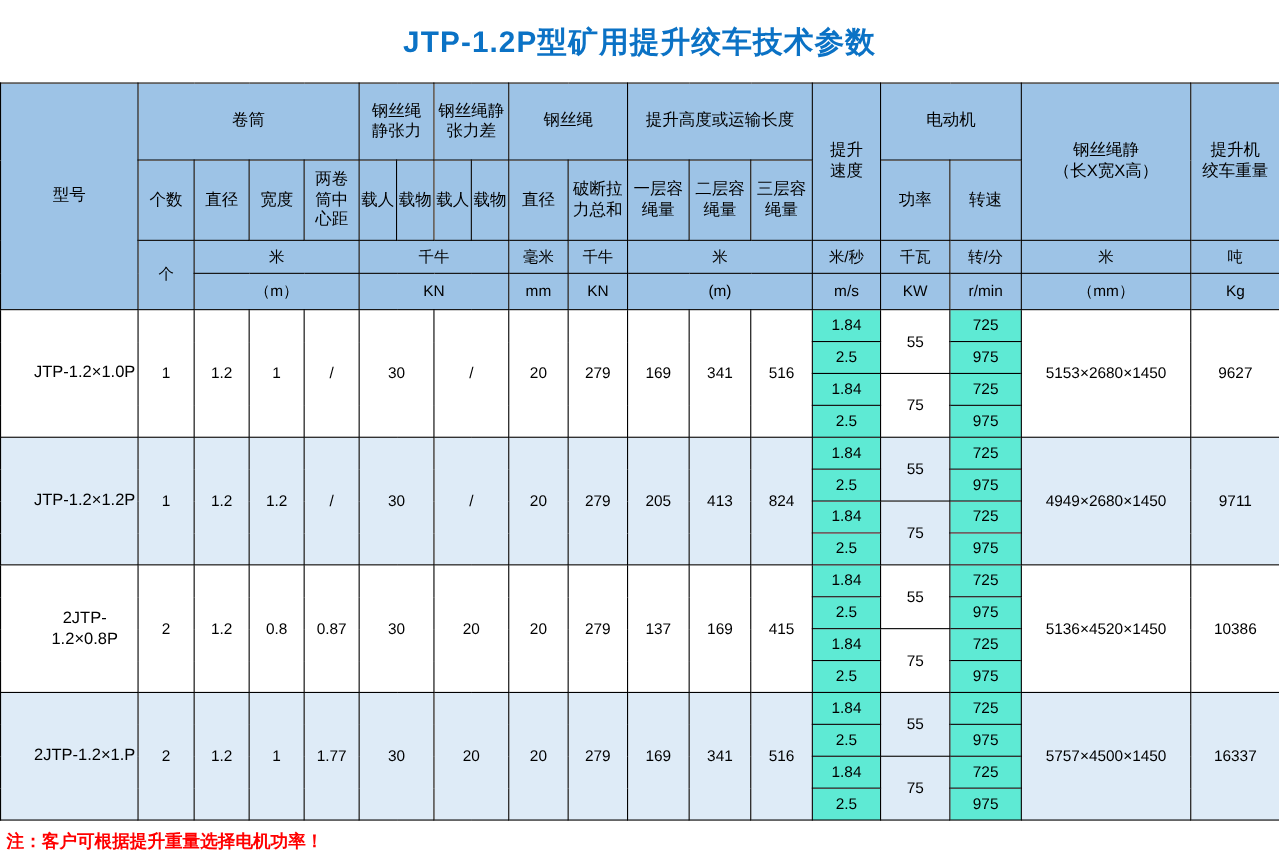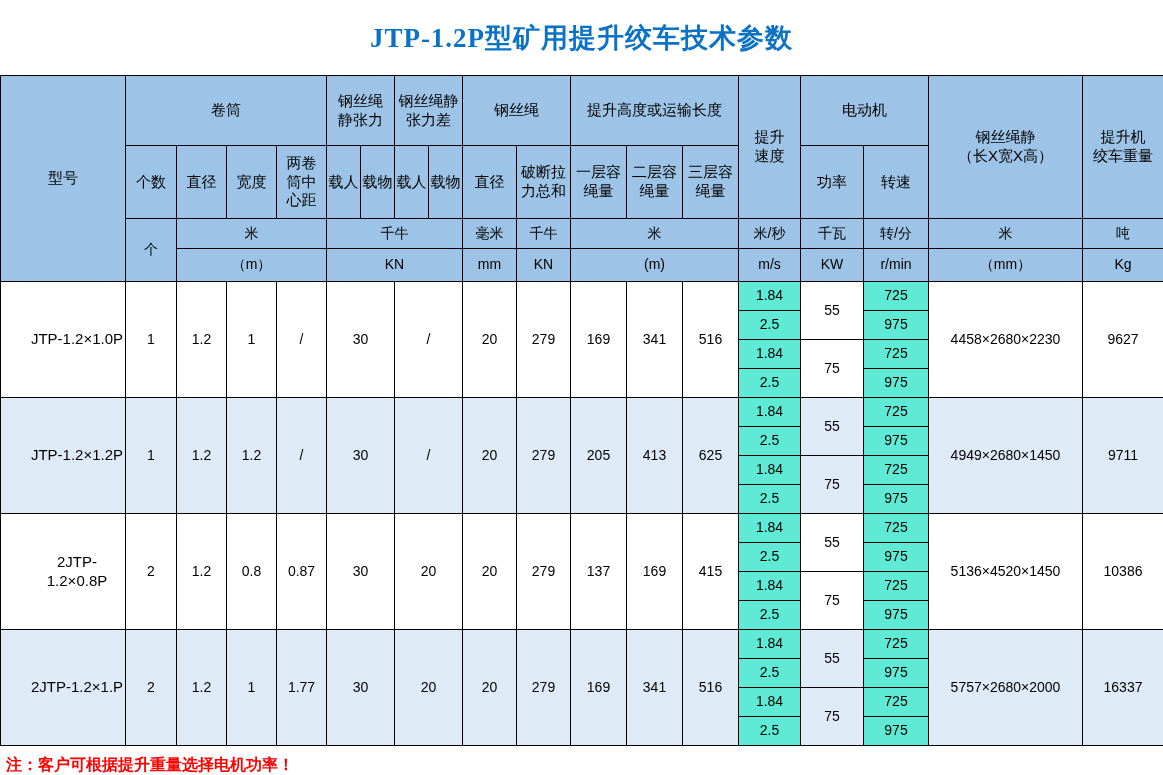--- a/index.html
+++ b/index.html
@@ -13,21 +13,21 @@
   }
   .title {
     height: 75px;
     display: flex;
     align-items: center;
     justify-content: center;
     color: #0b72c5;
     font-size: 27px;
     font-weight: bold;
     letter-spacing: 1px;
-    font-family: Liberation Serif, serif;
+    font-family: Liberation Sans, sans-serif;
   }
   table {
     border-collapse: collapse;
     table-layout: fixed;
     width: 1163px;
   }
   td {
     border: 1px solid #000000;
     text-align: center;
     vertical-align: middle;
@@ -165,21 +165,21 @@
     <td class="m-white" colspan="2" rowspan="4">30</td>
     <td class="m-white" colspan="2" rowspan="4">/</td>
     <td class="m-white" rowspan="4">20</td>
     <td class="m-white" rowspan="4">279</td>
     <td class="m-white" rowspan="4">169</td>
     <td class="m-white" rowspan="4">341</td>
     <td class="m-white" rowspan="4">516</td>
     <td class="wcell">1.84</td>
     <td class="m-white" rowspan="2">55</td>
     <td class="wcell">725</td>
-    <td class="m-white" rowspan="4">4458×2680×2230</td>
+    <td class="m-white" rowspan="4">5153×2680×1450</td>
     <td class="m-white" rowspan="4">9627</td>
   </tr>
   <tr style="height:29px">
     <td class="wcell">2.5</td>
     <td class="wcell">975</td>
   </tr>
   <tr style="height:29px">
     <td class="wcell">1.84</td>
     <td class="m-white" rowspan="2">75</td>
     <td class="wcell">725</td>
@@ -194,21 +194,21 @@
     <td class="m-blue" rowspan="4">1</td>
     <td class="m-blue" rowspan="4">1.2</td>
     <td class="m-blue" rowspan="4">1.2</td>
     <td class="m-blue" rowspan="4">/</td>
     <td class="m-blue" colspan="2" rowspan="4">30</td>
     <td class="m-blue" colspan="2" rowspan="4">/</td>
     <td class="m-blue" rowspan="4">20</td>
     <td class="m-blue" rowspan="4">279</td>
     <td class="m-blue" rowspan="4">205</td>
     <td class="m-blue" rowspan="4">413</td>
-    <td class="m-blue" rowspan="4">625</td>
+    <td class="m-blue" rowspan="4">824</td>
     <td class="wcell">1.84</td>
     <td class="m-blue" rowspan="2">55</td>
     <td class="wcell">725</td>
     <td class="m-blue" rowspan="4">4949×2680×1450</td>
     <td class="m-blue" rowspan="4">9711</td>
   </tr>
   <tr style="height:29px">
     <td class="wcell">2.5</td>
     <td class="wcell">975</td>
   </tr>
@@ -264,21 +264,21 @@
     <td class="m-blue" colspan="2" rowspan="4">30</td>
     <td class="m-blue" colspan="2" rowspan="4">20</td>
     <td class="m-blue" rowspan="4">20</td>
     <td class="m-blue" rowspan="4">279</td>
     <td class="m-blue" rowspan="4">169</td>
     <td class="m-blue" rowspan="4">341</td>
     <td class="m-blue" rowspan="4">516</td>
     <td class="wcell">1.84</td>
     <td class="m-blue" rowspan="2">55</td>
     <td class="wcell">725</td>
-    <td class="m-blue" rowspan="4">5757×2680×2000</td>
+    <td class="m-blue" rowspan="4">5757×4500×1450</td>
     <td class="m-blue" rowspan="4">16337</td>
   </tr>
   <tr style="height:29px">
     <td class="wcell">2.5</td>
     <td class="wcell">975</td>
   </tr>
   <tr style="height:29px">
     <td class="wcell">1.84</td>
     <td class="m-blue" rowspan="2">75</td>
     <td class="wcell">725</td>

